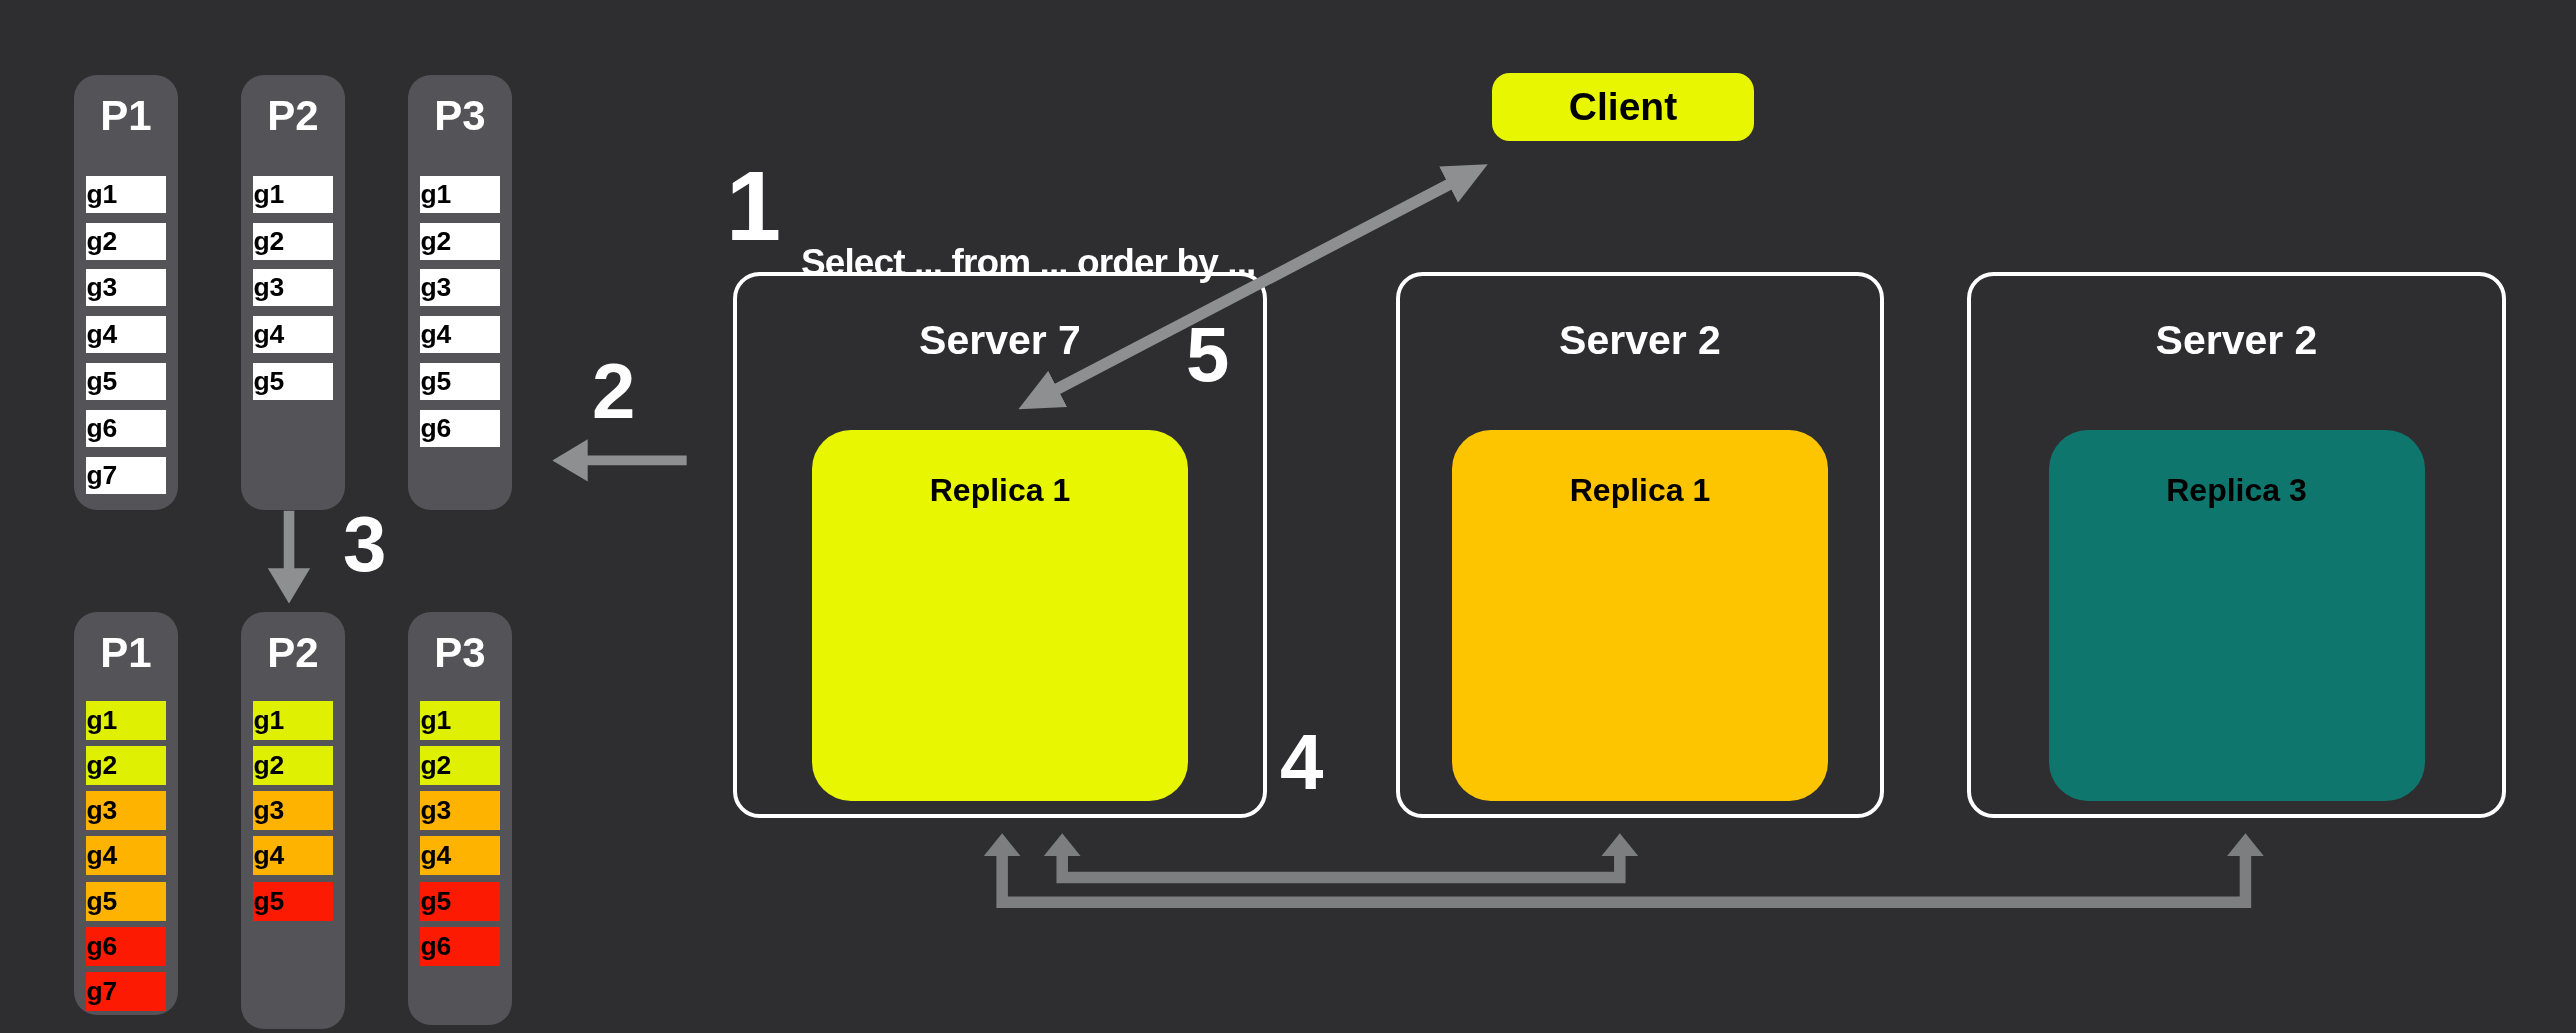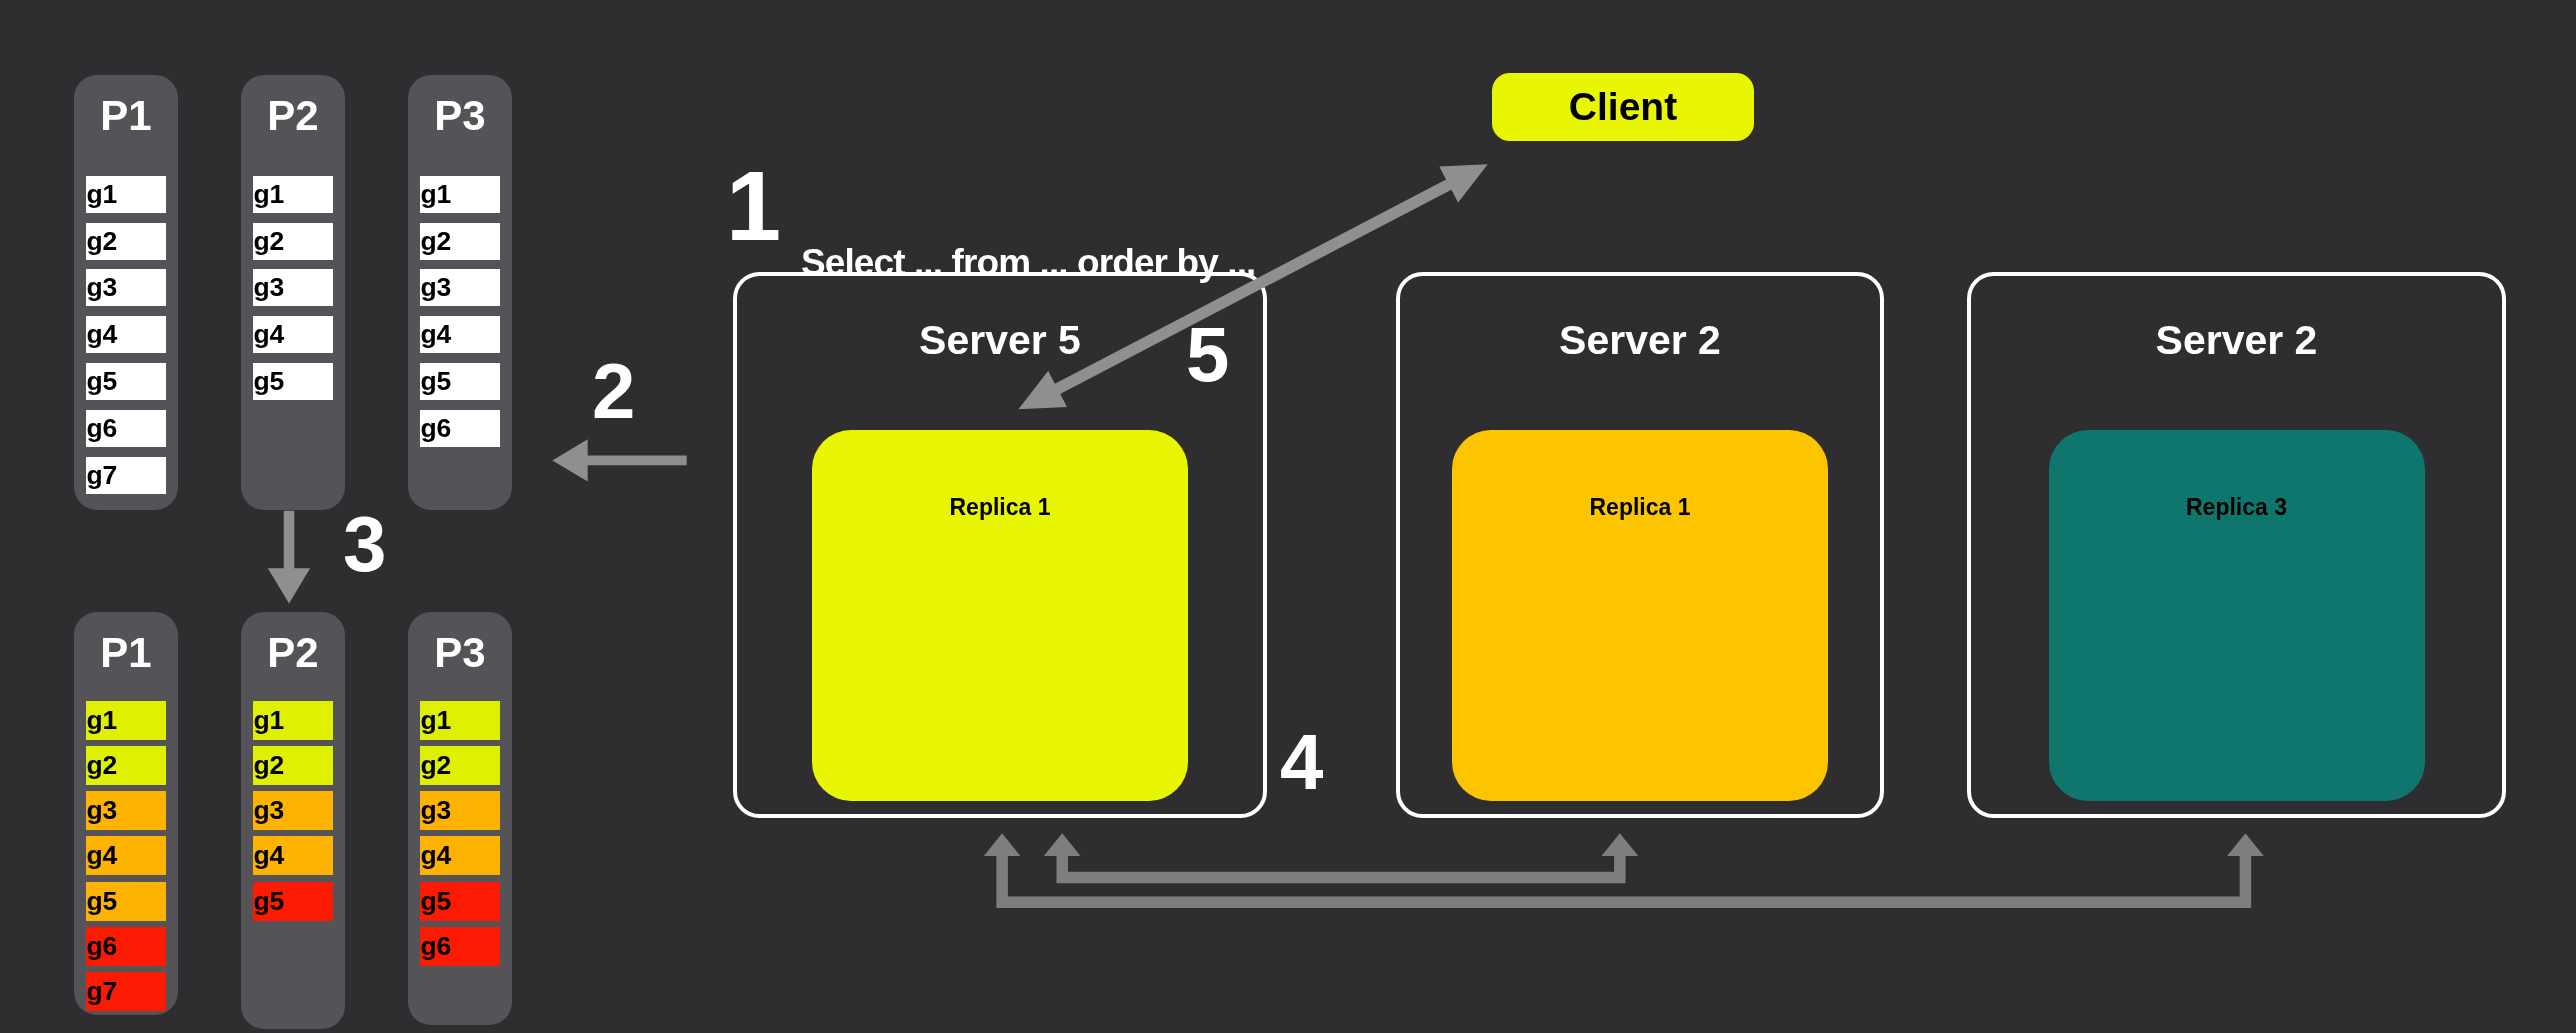--- a/index.html
+++ b/index.html
@@ -10,21 +10,21 @@
   .pcol{position:absolute;background:#535358;border-radius:23px;}
   .phead{position:absolute;top:17.7px;left:0;width:100%;text-align:center;color:#ffffff;font-size:42px;line-height:46px;}
   .cell{position:absolute;left:12.4px;width:80px;text-align:left;color:#000000;font-size:26.5px;}
   .client{
     position:absolute;left:1492px;top:73px;width:262px;height:68px;border-radius:17.7px;
     display:flex;align-items:center;justify-content:center;color:#000000;font-size:39px;
   }
   .server{position:absolute;top:272px;height:546px;border:4.4px solid #ffffff;border-radius:26.5px;box-sizing:border-box;}
   .server-label{margin-top:41px;text-align:center;color:#ffffff;font-size:41px;}
   .replica{position:absolute;top:154px;left:50%;transform:translateX(-50%);width:376px;height:371px;border-radius:39px;text-align:center;}
-  .replica-label{padding-top:64px;font-size:23px;color:#000000;}
+  .replica-label{padding-top:42px;font-size:32px;color:#000000;}
   .stepnum{position:absolute;color:#ffffff;font-size:78px;line-height:1;}
   .stepnum.big{font-size:99px;}
   .query{position:absolute;left:801px;top:194px;color:#ffffff;font-size:37px;letter-spacing:-0.9px;white-space:nowrap;margin-top:48px;}
   svg.arrows{position:absolute;left:0;top:0;width:2576px;height:1033px;pointer-events:none;}
 </style>
 </head>
 <body>
 
 <div class="canvas">
 
@@ -90,21 +90,21 @@
   <div class="stepnum" style="left:592px;top:352px;">2</div>
   <div class="stepnum" style="left:343px;top:505px;">3</div>
   <div class="stepnum" style="left:1280px;top:723px;">4</div>
   <div class="stepnum" style="left:1186px;top:315px;">5</div>
 
   <div class="client" id="client-box" style="background: rgb(233, 246, 2);">
     <span>Client</span>
   </div>
 
   <div class="server" style="left:733px;width:534px;">
-    <div class="server-label">Server 5</div>
+    <div class="server-label">Server 7</div>
     <div class="replica" id="replica0" style="background: rgb(233, 246, 2);">
       <div class="replica-label">Replica 1</div>
     </div>
   </div>
   <div class="server" style="left:1396px;width:488px;">
     <div class="server-label">Server 2</div>
     <div class="replica" id="replica1" style="background: rgb(253, 197, 0);">
       <div class="replica-label">Replica 1</div>
     </div>
   </div>

